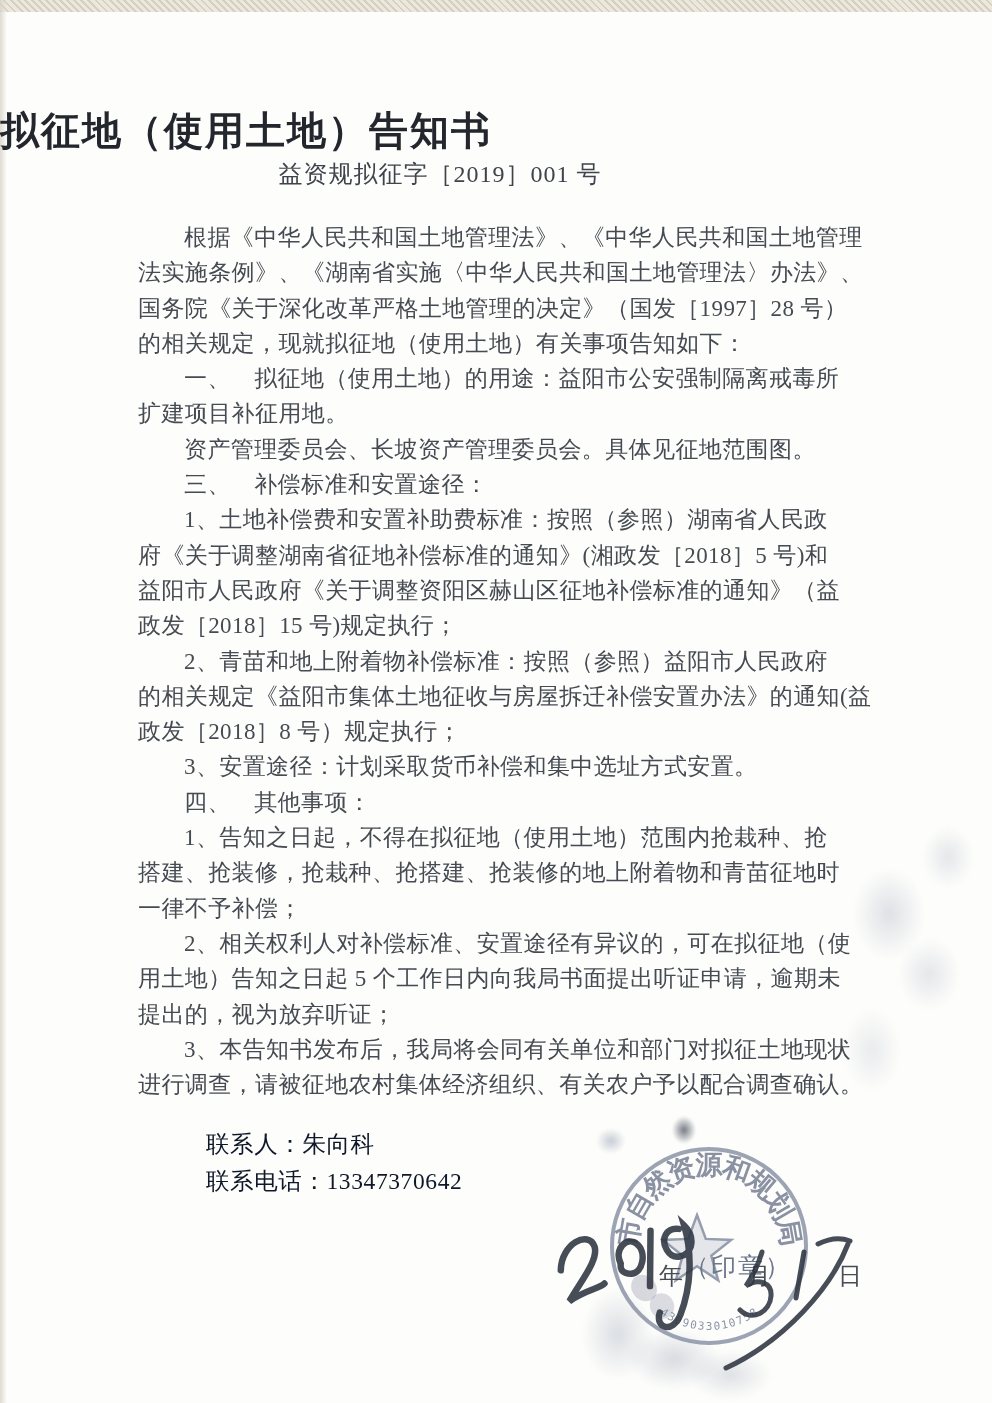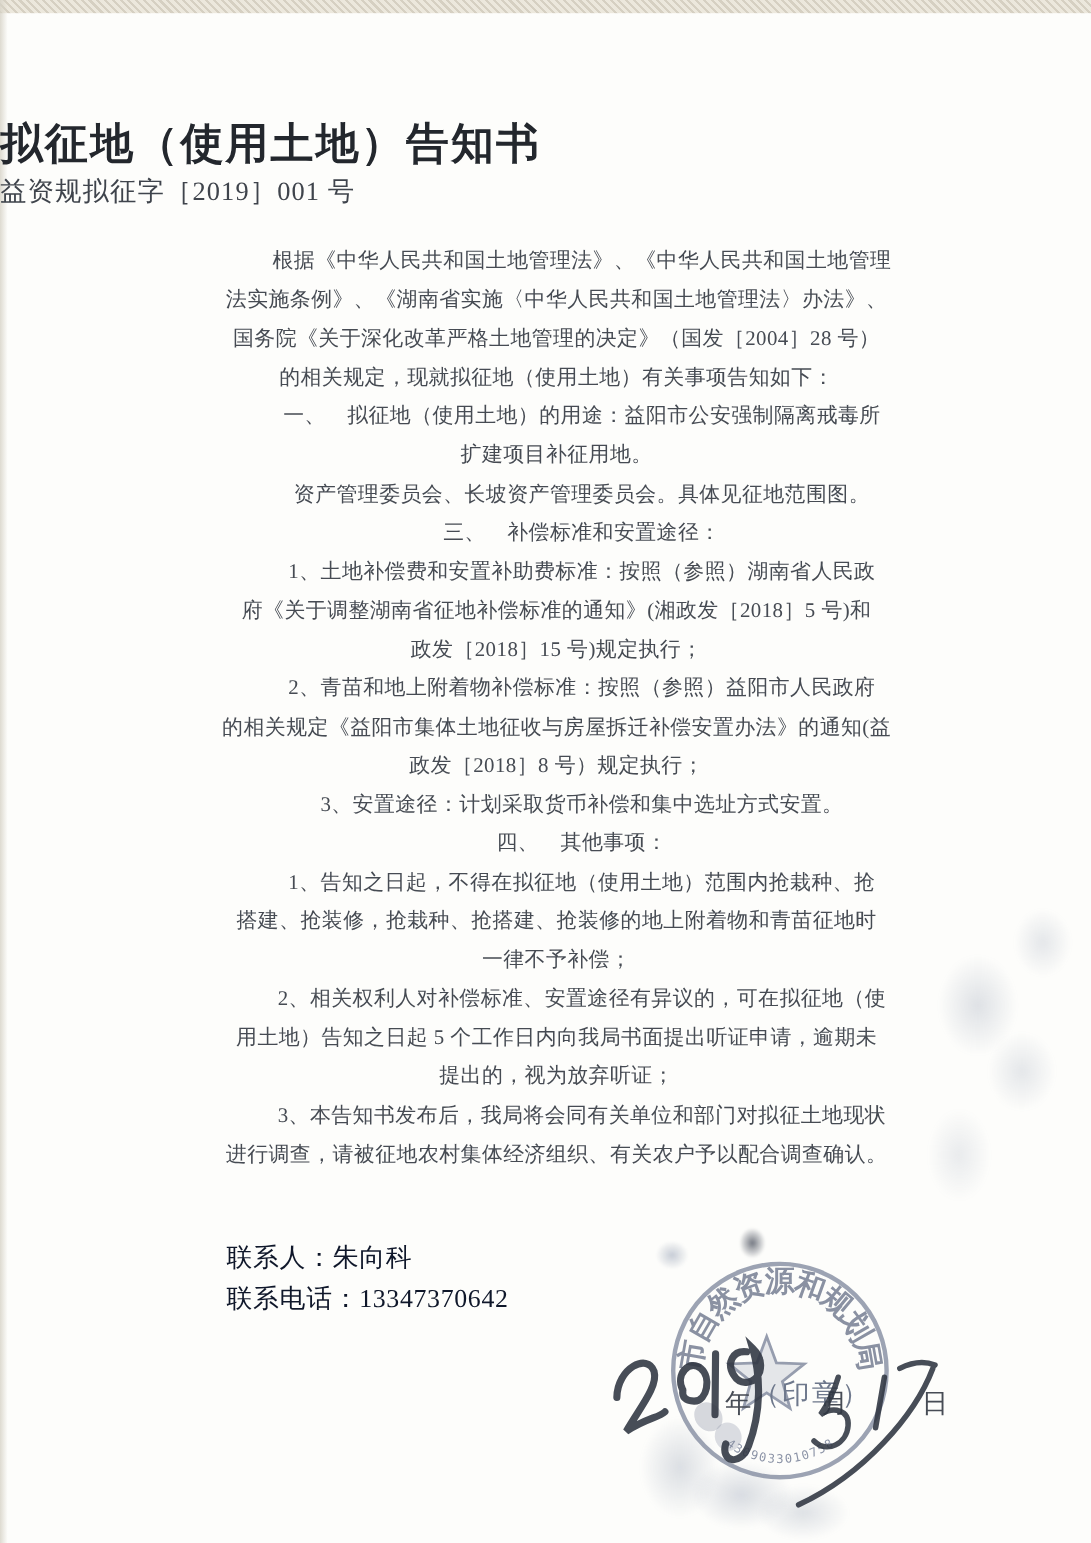--- a/index.html
+++ b/index.html
@@ -18,26 +18,26 @@
   .edge-left{
     position:absolute;left:0;top:0;width:7px;height:1403px;
     background:linear-gradient(to right,#d6d2c6,rgba(255,255,255,0));
     opacity:.8;
   }
   .title{
     position:absolute;top:104px;left:0;width:992px;
     font-size:39px;font-weight:700;color:#23272d;letter-spacing:2px;margin:0;
   }
   .docno{
-    position:absolute;top:158px;left:0;width:880px;
+    position:absolute;top:158px;left:0;width:880px;text-align:center;
     font-size:24px;color:#3f444c;letter-spacing:1px;
   }
   .bodytext{
     position:absolute;top:220px;left:138px;width:736px;
-    font-size:19px;line-height:35.3px;letter-spacing:.4px;color:#464b53;text-align:center;
+    font-size:23px;line-height:35.3px;letter-spacing:.4px;color:#464b53;
   }
   .para{margin:0;}
   .ln{display:block;white-space:nowrap;}
   .para .ln:first-child{text-indent:46px;}
   .contact{
     position:absolute;top:1126px;left:206px;
     font-size:23.5px;line-height:37px;letter-spacing:.6px;color:#0f172a;
   }
   .contact div{white-space:nowrap;}
   
@@ -69,36 +69,37 @@
 <div class="edge-top"></div>
 <div class="edge-left"></div>
 
 <h1 class="title">拟征地（使用土地）告知书</h1>
 <div class="docno">益资规拟征字［2019］001 号</div>
 
 <div class="bodytext">
   <p class="para">
     <span class="ln">根据《中华人民共和国土地管理法》、《中华人民共和国土地管理</span>
     <span class="ln">法实施条例》、《湖南省实施〈中华人民共和国土地管理法〉办法》、</span>
-    <span class="ln">国务院《关于深化改革严格土地管理的决定》（国发［2004］28 号）</span>
+    <span class="ln">国务院《关于深化改革严格土地管理的决定》（国发［1997］28 号）</span>
     <span class="ln">的相关规定，现就拟征地（使用土地）有关事项告知如下：</span>
   </p>
   <p class="para">
     <span class="ln">一、　拟征地（使用土地）的用途：益阳市公安强制隔离戒毒所</span>
     <span class="ln">扩建项目补征用地。</span>
   </p>
   <p class="para">
     <span class="ln">资产管理委员会、长坡资产管理委员会。具体见征地范围图。</span>
   </p>
   <p class="para">
     <span class="ln">三、　补偿标准和安置途径：</span>
   </p>
   <p class="para">
     <span class="ln">1、土地补偿费和安置补助费标准：按照（参照）湖南省人民政</span>
     <span class="ln">府《关于调整湖南省征地补偿标准的通知》(湘政发［2018］5 号)和</span>
+    <span class="ln">益阳市人民政府《关于调整资阳区赫山区征地补偿标准的通知》（益</span>
     <span class="ln">政发［2018］15 号)规定执行；</span>
   </p>
   <p class="para">
     <span class="ln">2、青苗和地上附着物补偿标准：按照（参照）益阳市人民政府</span>
     <span class="ln">的相关规定《益阳市集体土地征收与房屋拆迁补偿安置办法》的通知(益</span>
     <span class="ln">政发［2018］8 号）规定执行；</span>
   </p>
   <p class="para">
     <span class="ln">3、安置途径：计划采取货币补偿和集中选址方式安置。</span>
   </p>

